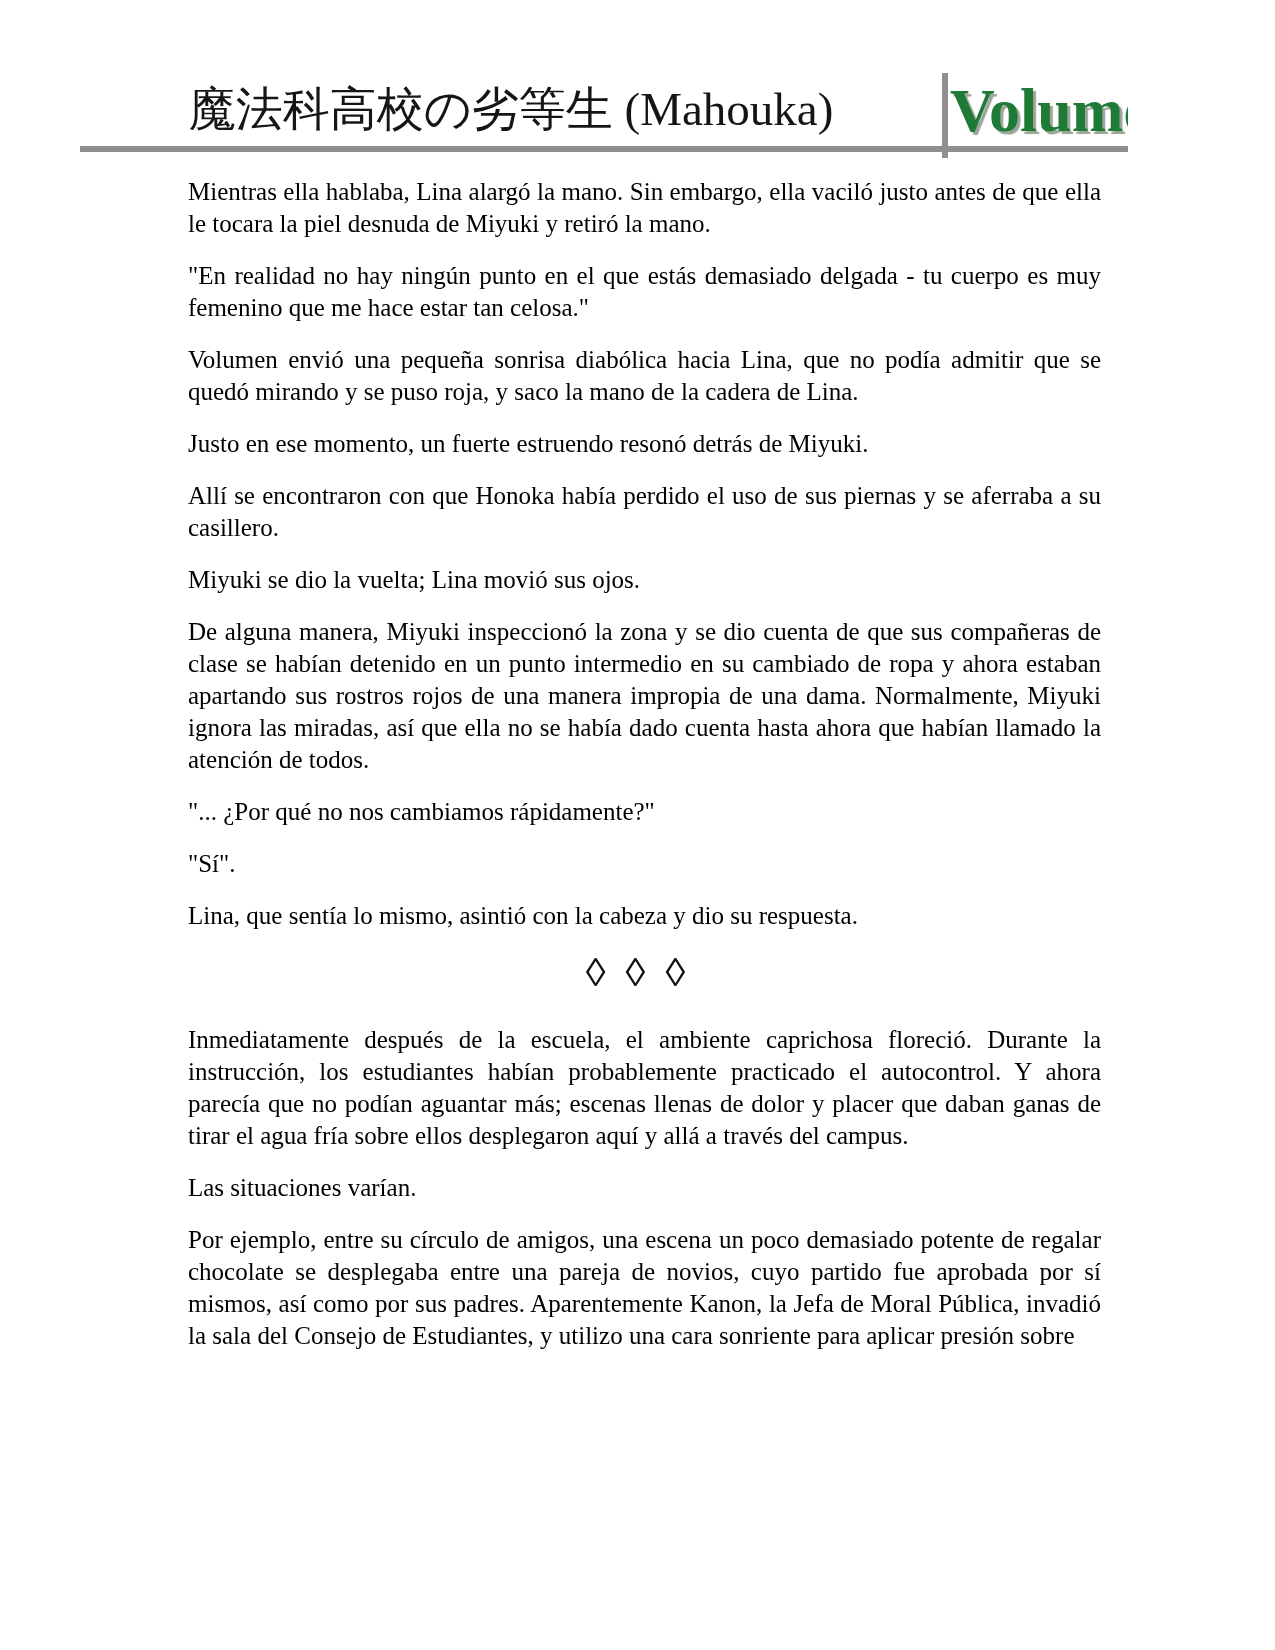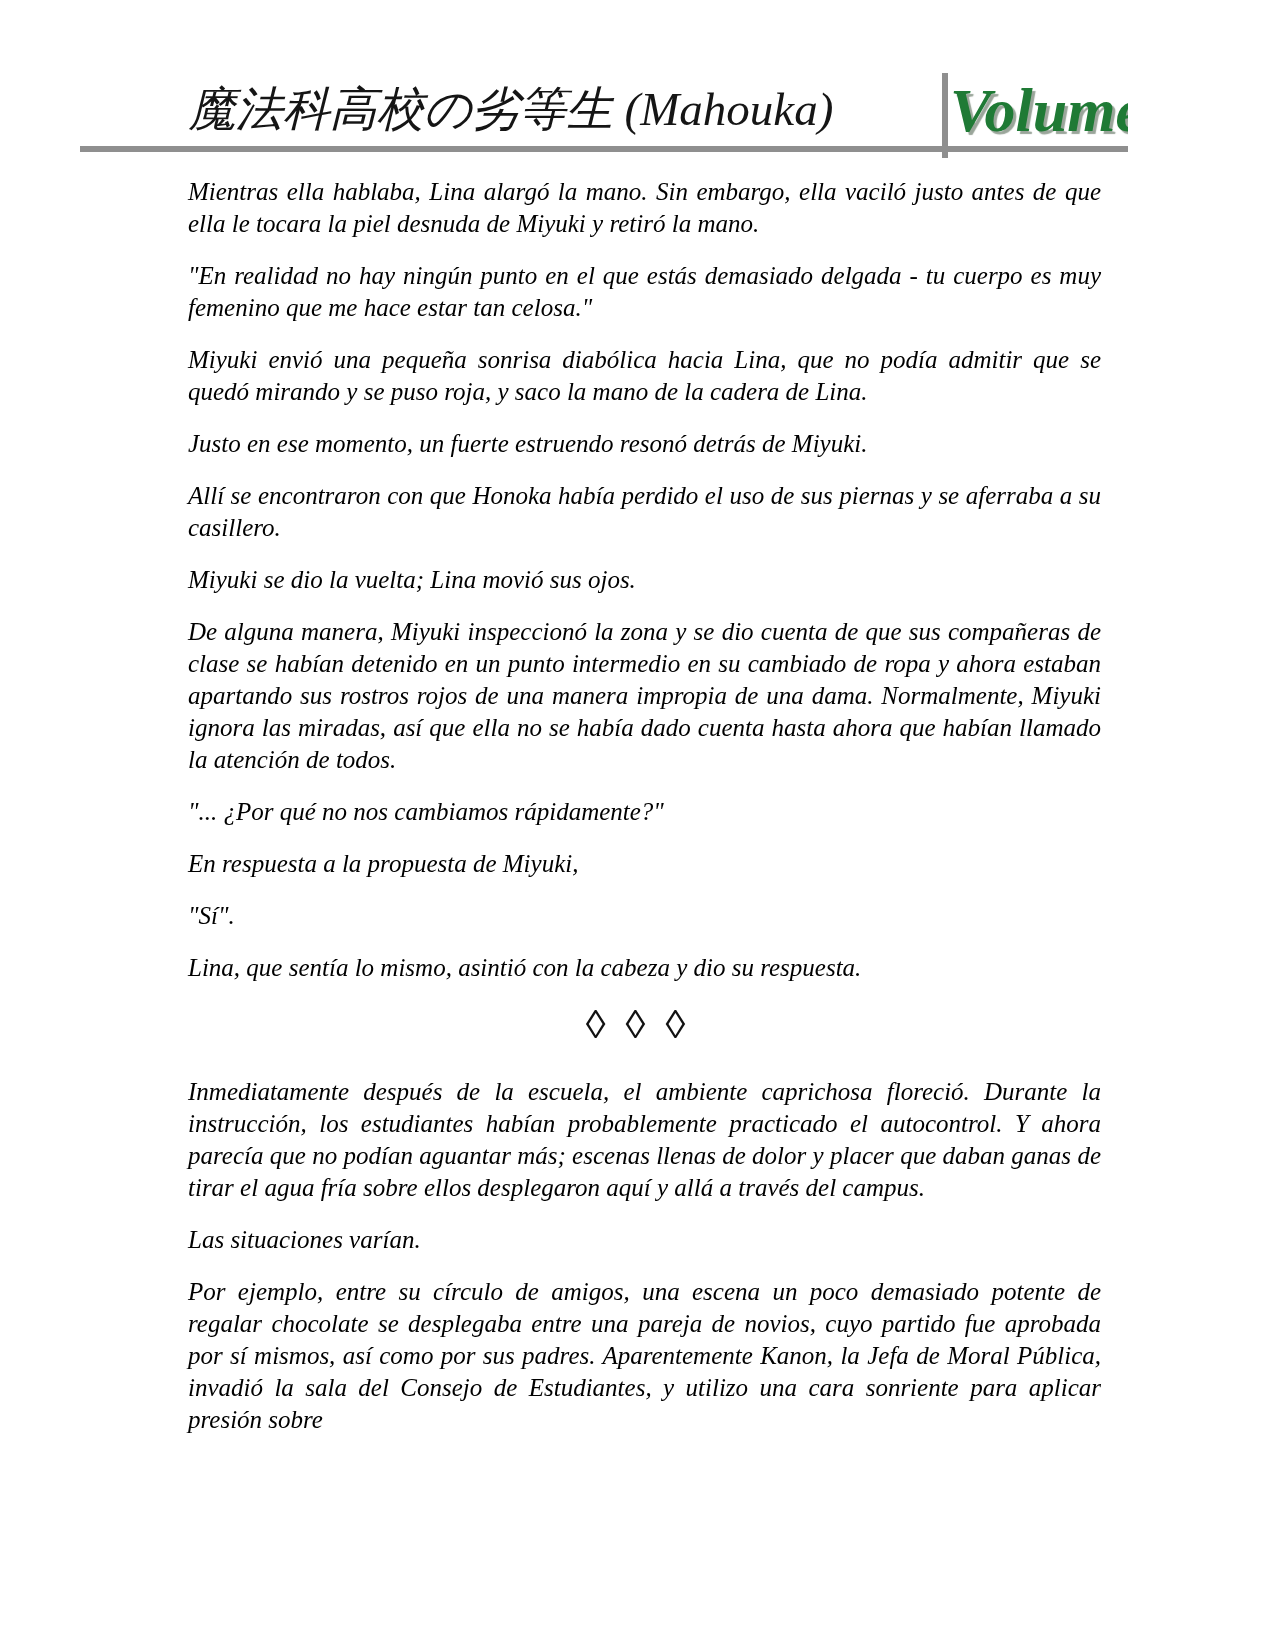--- a/index.html
+++ b/index.html
@@ -12,21 +12,20 @@
   }
   html, body { margin: 0; padding: 0; background: #ffffff; }
   .page {
     position: relative;
     width: 1128px;
     height: 1650px;
     background: var(--page_bg);
     overflow: hidden;
     font-family: "Liberation Serif", serif;
     color: var(--text_color);
-    font-style: italic;
   }
 
   
   .series-title {
     position: absolute;
     left: 80px;
     top: 80px;
     width: 862px;
     height: 58px;
     line-height: 58px;
@@ -110,27 +109,26 @@
 
   <div class="header-vrule"></div>
 
   <div class="volume-label">Volumen 10</div>
 
   <div class="header-hrule"></div>
 
   <div class="content">
     <p>Mientras ella hablaba, Lina alargó la mano. Sin embargo, ella vaciló justo antes de que ella le tocara la piel desnuda de Miyuki y retiró la mano.</p>
     <p>"En realidad no hay ningún punto en el que estás demasiado delgada - tu cuerpo es muy femenino que me hace estar tan celosa."</p>
-    <p>Miyuki envió una pequeña sonrisa diabólica hacia Lina, que no podía admitir que se quedó mirando y se puso roja, y saco la mano de la cadera de Lina.</p>
+    <p>Volumen envió una pequeña sonrisa diabólica hacia Lina, que no podía admitir que se quedó mirando y se puso roja, y saco la mano de la cadera de Lina.</p>
     <p>Justo en ese momento, un fuerte estruendo resonó detrás de Miyuki.</p>
     <p>Allí se encontraron con que Honoka había perdido el uso de sus piernas y se aferraba a su casillero.</p>
     <p>Miyuki se dio la vuelta; Lina movió sus ojos.</p>
     <p>De alguna manera, Miyuki inspeccionó la zona y se dio cuenta de que sus compañeras de clase se habían detenido en un punto intermedio en su cambiado de ropa y ahora estaban apartando sus rostros rojos de una manera impropia de una dama. Normalmente, Miyuki ignora las miradas, así que ella no se había dado cuenta hasta ahora que habían llamado la atención de todos.</p>
     <p>"... ¿Por qué no nos cambiamos rápidamente?"</p>
-    <p>En respuesta a la propuesta de Miyuki,</p>
     <p>"Sí".</p>
     <p>Lina, que sentía lo mismo, asintió con la cabeza y dio su respuesta.</p>
 
     <div class="scene-divider">◊ ◊ ◊</div>
 
     <p>Inmediatamente después de la escuela, el ambiente caprichosa floreció. Durante la instrucción, los estudiantes habían probablemente practicado el autocontrol. Y ahora parecía que no podían aguantar más; escenas llenas de dolor y placer que daban ganas de tirar el agua fría sobre ellos desplegaron aquí y allá a través del campus.</p>
     <p>Las situaciones varían.</p>
     <p>Por ejemplo, entre su círculo de amigos, una escena un poco demasiado potente de regalar chocolate se desplegaba entre una pareja de novios, cuyo partido fue aprobada por sí mismos, así como por sus padres. Aparentemente Kanon, la Jefa de Moral Pública, invadió la sala del Consejo de Estudiantes, y utilizo una cara sonriente para aplicar presión sobre</p>
   </div>
 

